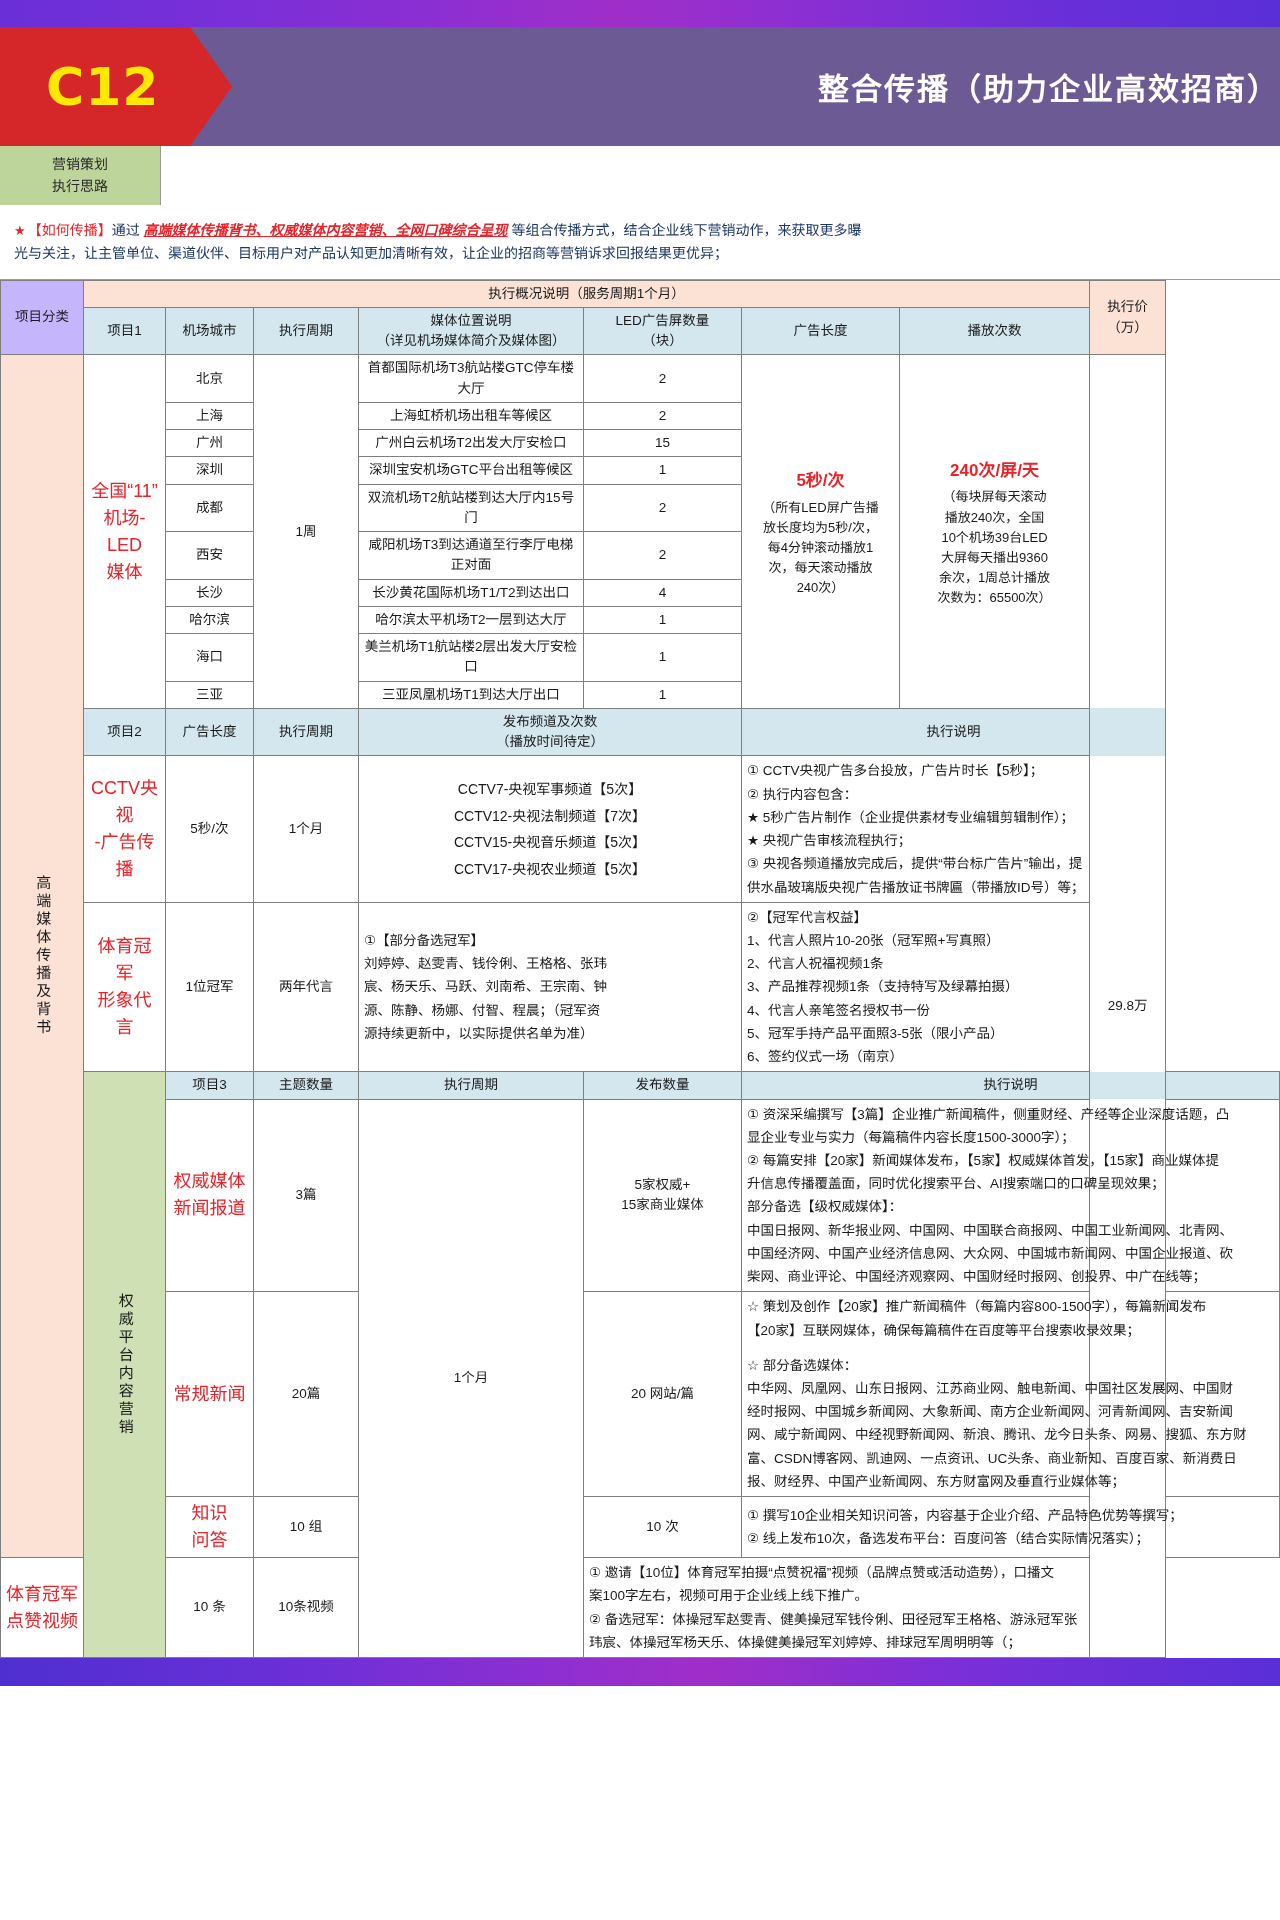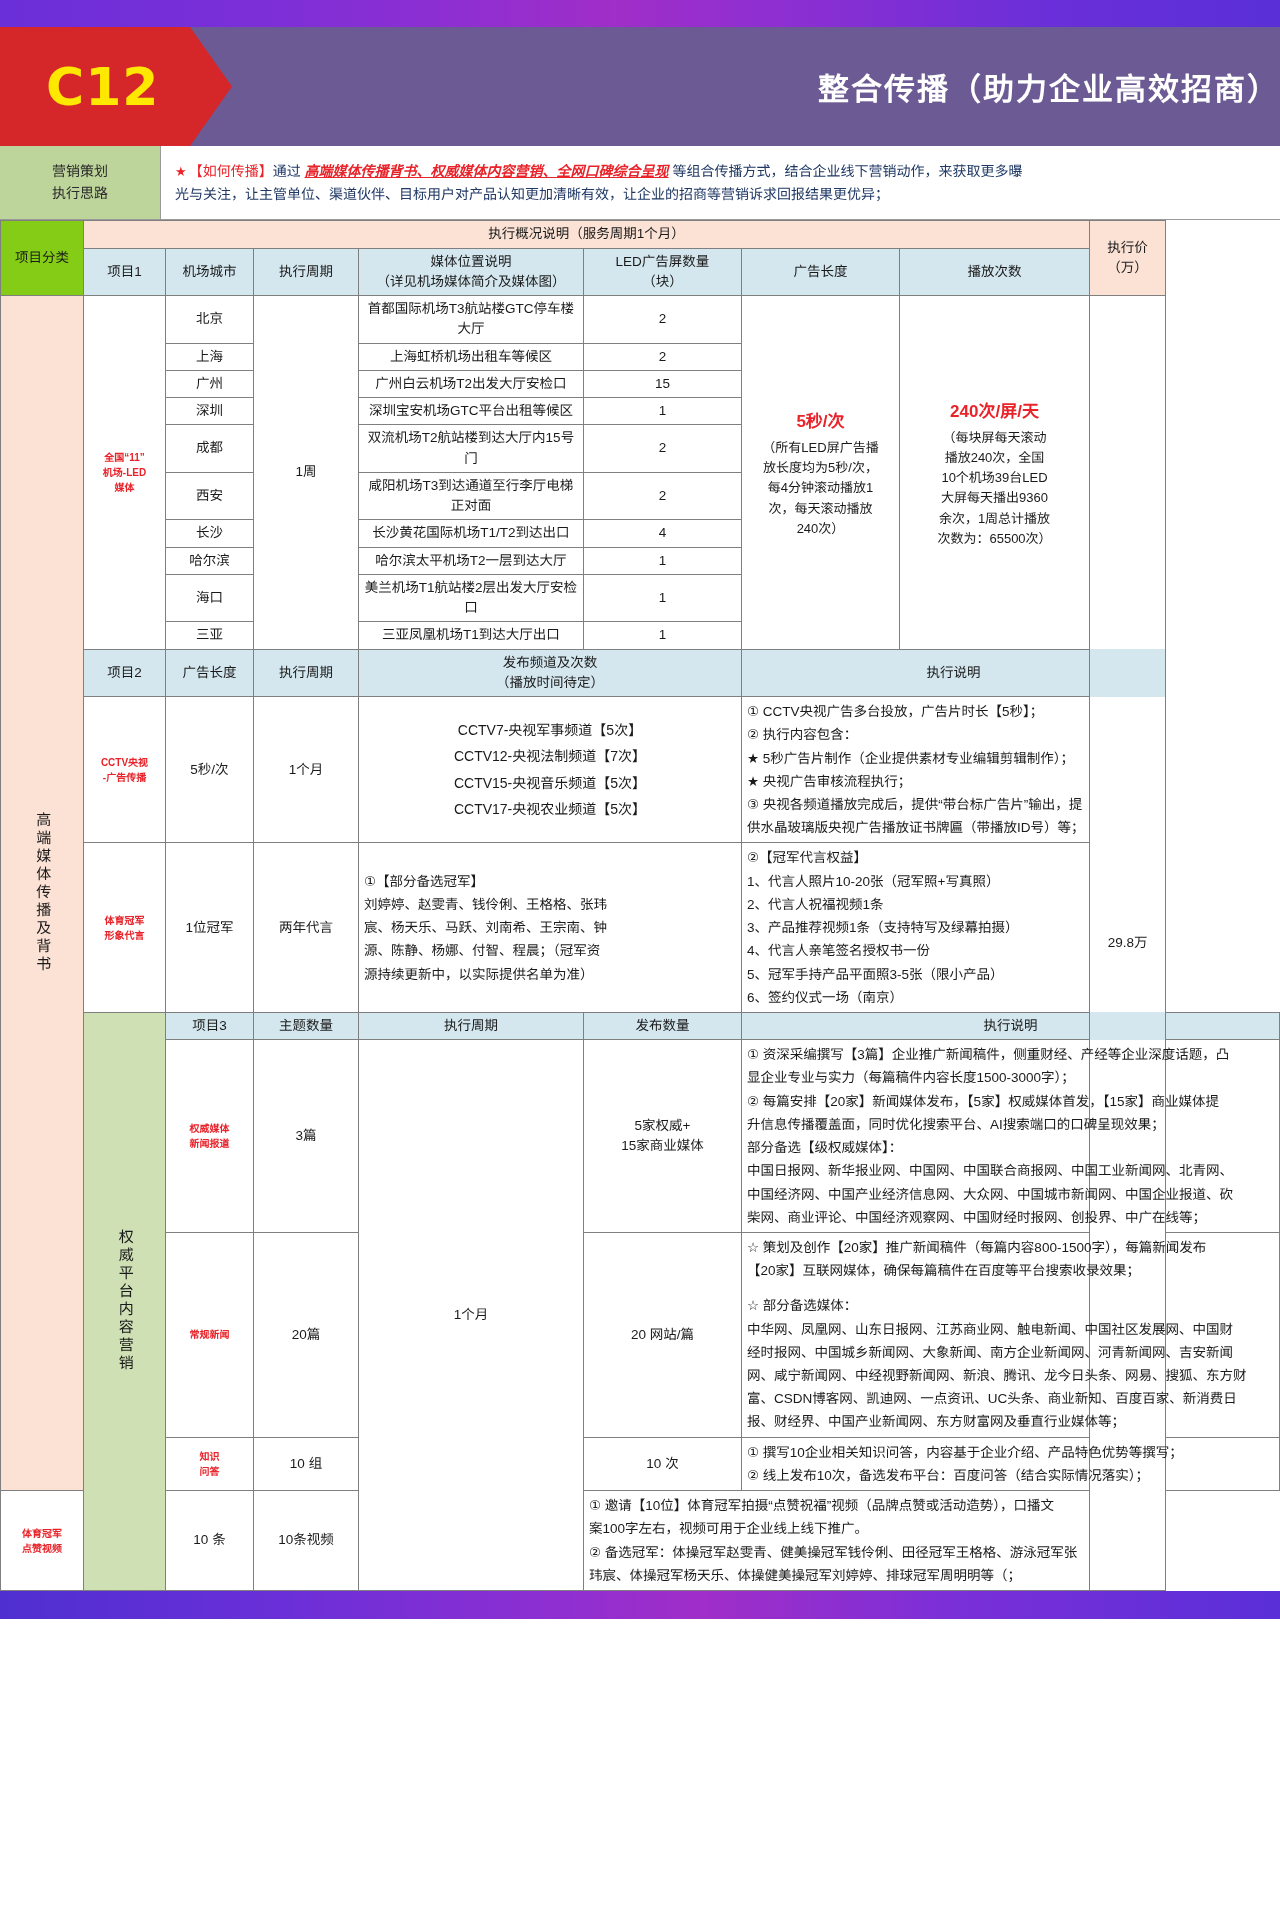--- a/index.html
+++ b/index.html
@@ -50,20 +50,21 @@
     font-size:31px;
     font-weight:bold;
     letter-spacing:2px;
     white-space:nowrap;
   }
 
   
   .strategy{
     display:flex;
     border-bottom:1px solid #9a9a9a;
+    flex-direction:column;
   }
   .strategy-label{
     width:160px;min-width:160px;
     background:#bdd49a;
     border-right:1px solid #9a9a9a;
     display:flex;flex-direction:column;
     align-items:center;justify-content:center;
     font-size:14px;line-height:1.55;
     color:#2b2b2b;
     padding:8px 0;
@@ -91,41 +92,41 @@
     border:1px solid #7f7f7f;
     vertical-align:middle;
     font-size:13.5px;
     padding:3px 5px;
     line-height:1.5;
   }
   .ctr{text-align:center;}
   .lft{text-align:left;}
 
   
-  .band-cat{background:#84cc16;}
+  .band-cat{background:#c4b5fd;}
   .band-head{background:#fbe2d5;}
   .band-sub{background:#d4e7ef;}
   .band-sub2{background:#d4e7ef;}
   .band-white{background:#ffffff;}
   .band-green{background:#cfe0b4;}
   .band-orange{background:#fbe2d5;}
   .band-price{background:#ffffff;}
 
   .sidecat{
     writing-mode:vertical-rl;
     text-orientation:upright;
     letter-spacing:3px;
     font-size:15px;
     line-height:1.1;
     white-space:nowrap;
     margin:0 auto;
   }
   .vwrap{display:flex;align-items:center;justify-content:center;height:100%;}
 
-  .redlab{color:#e8232a;font-weight:bold;font-size:10px;line-height:1.5;}
+  .redlab{color:#e8232a;font-weight:normal;font-size:18px;line-height:1.5;}
   .redbig{color:#e8232a;font-weight:bold;font-size:17px;}
   .note{font-size:13px;line-height:1.55;}
   .cellblock{text-align:left;line-height:1.72;font-size:13.5px;}
   .cellblock .li{display:block;}
   .cen-block{text-align:center;line-height:1.9;font-size:14px;}
 
   .hdr{font-size:14.5px;text-align:center;}
 
   
   .botstrip{

